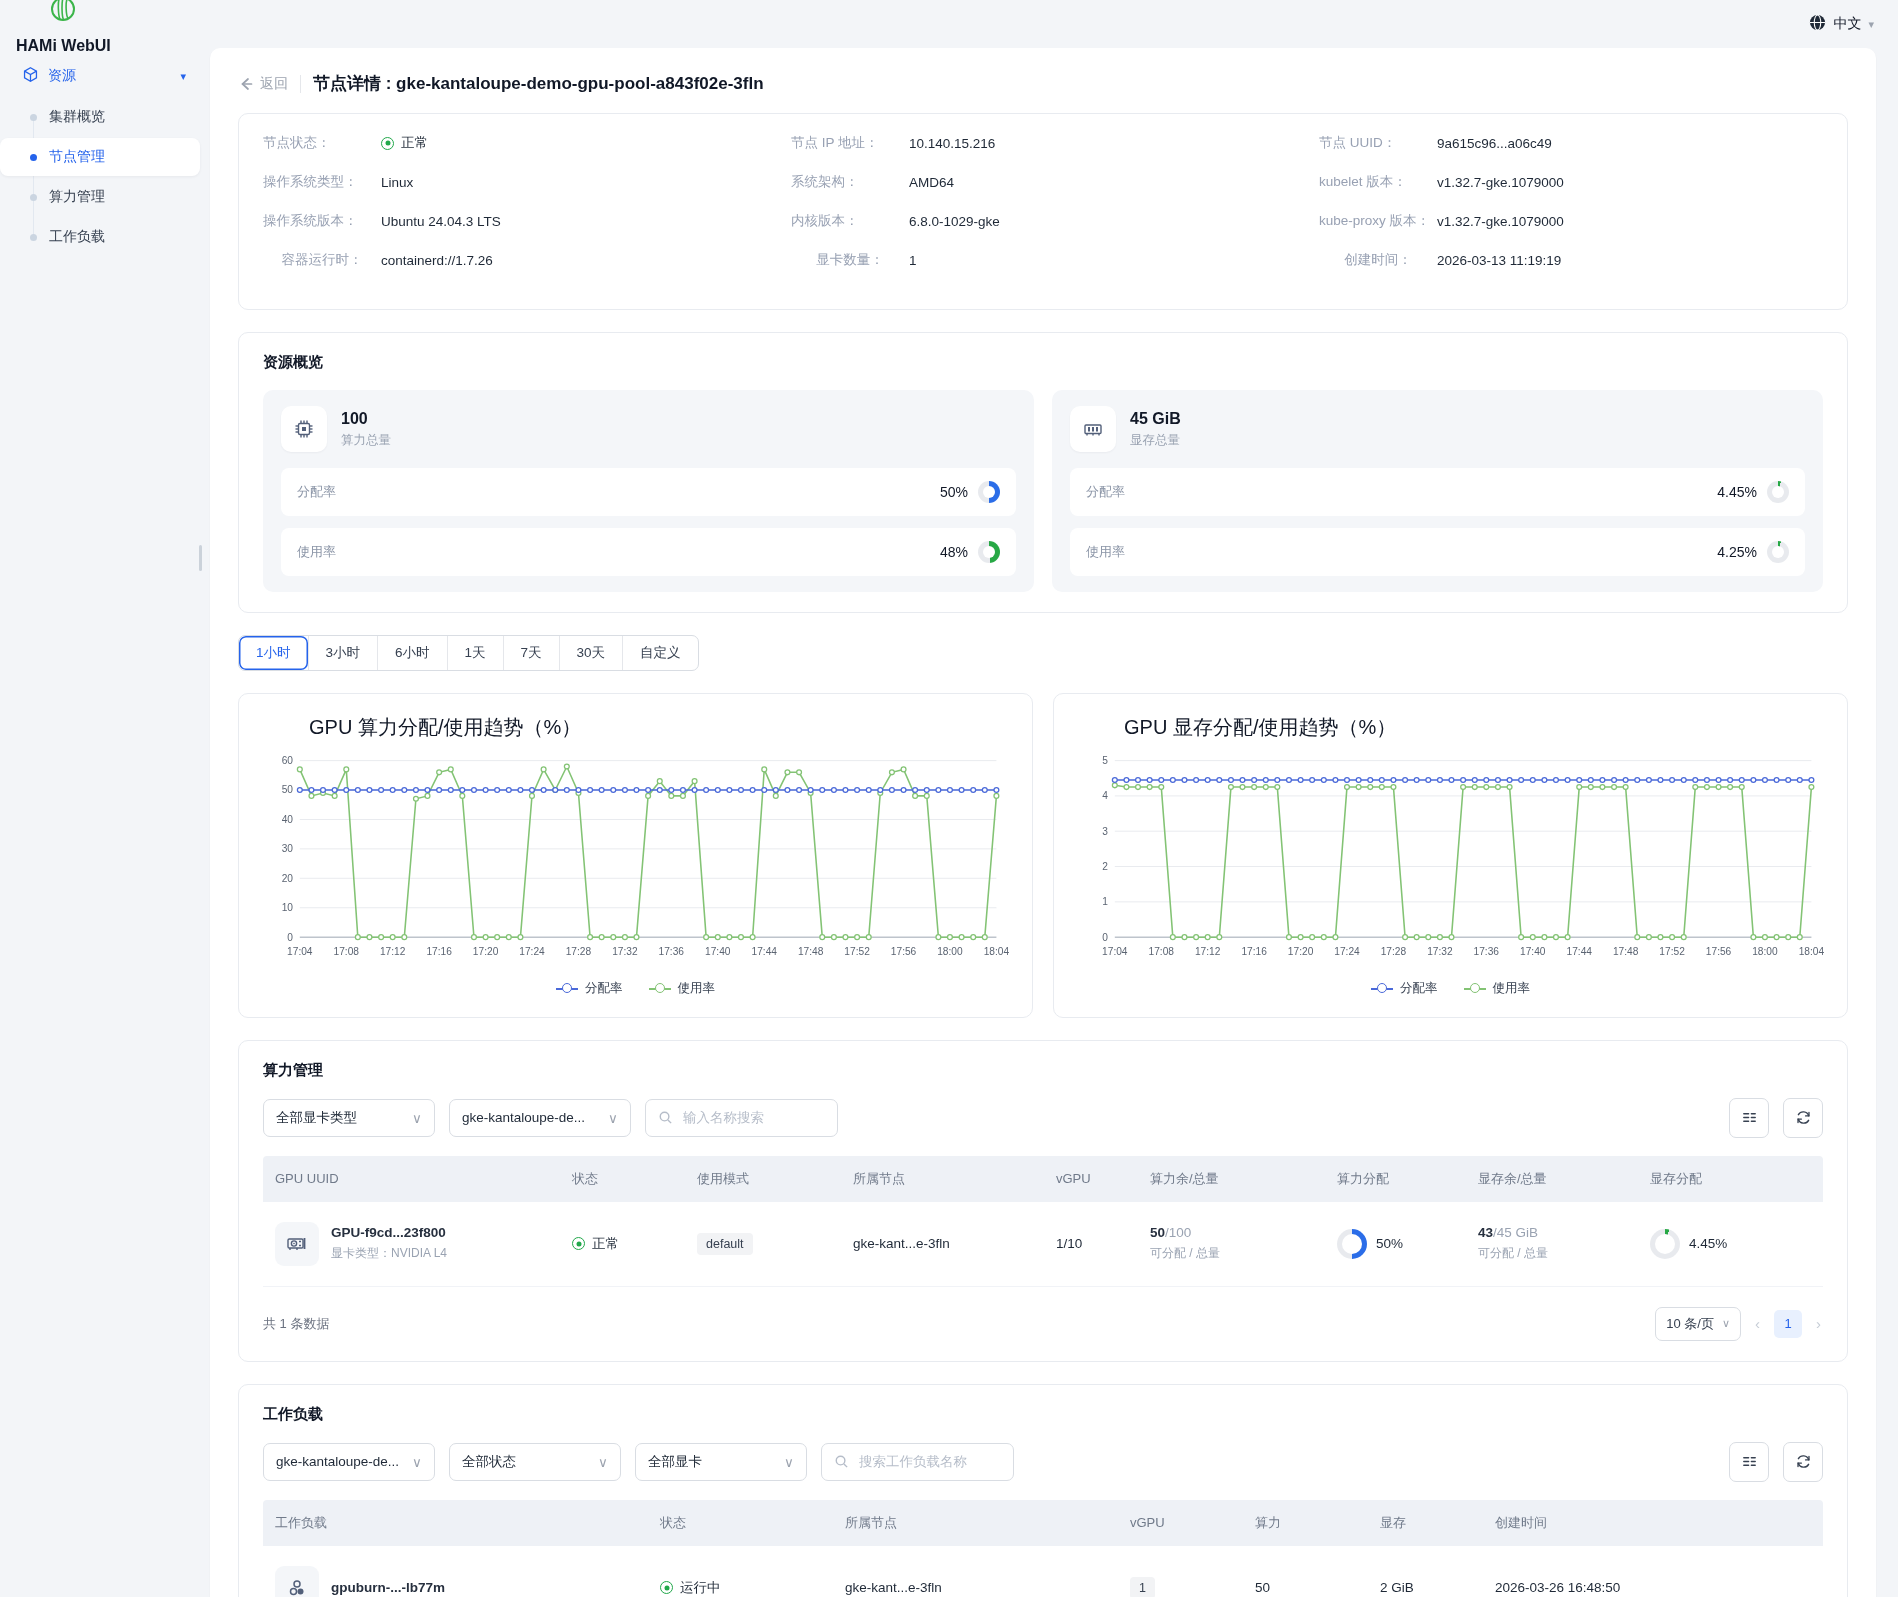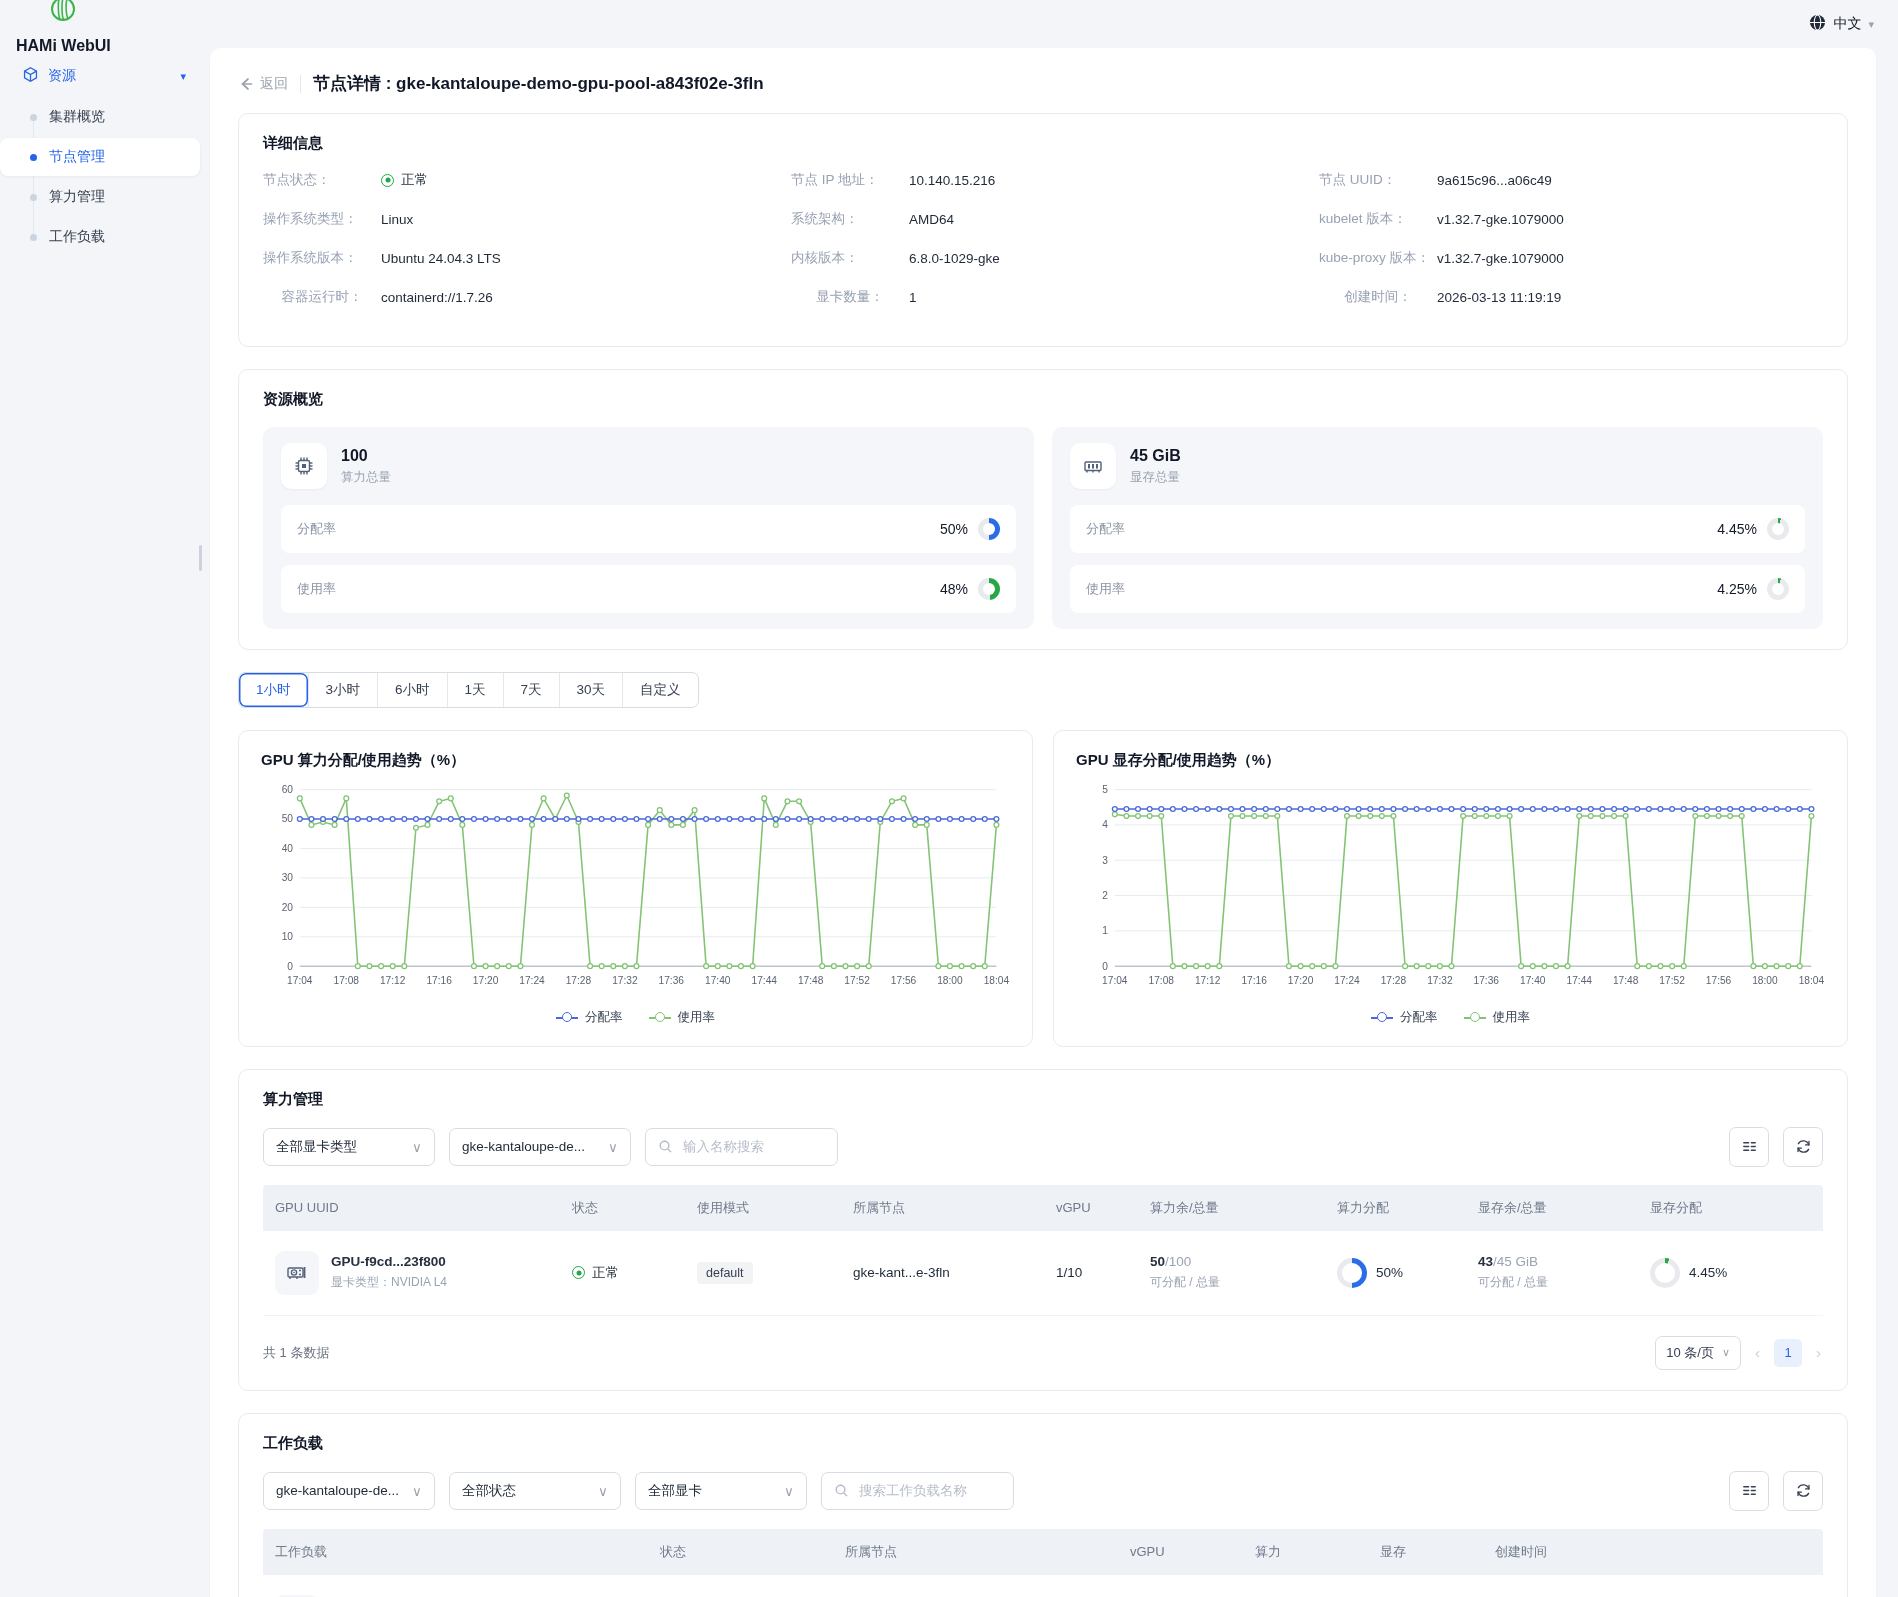--- a/index.html
+++ b/index.html
@@ -44,21 +44,21 @@
   .ov-row-label{font-size:13px;color:#8a94a6;}
   .ov-row-right{display:flex;align-items:center;gap:10px;font-size:14px;color:#111827;}
   .donut{border-radius:50%;position:relative;display:inline-block;}
   .donut::after{content:"";position:absolute;border-radius:50%;background:#fff;inset:5px;}
   .tabs{display:inline-flex;border:1px solid #d9dde3;border-radius:7px;background:#fff;overflow:hidden;margin-bottom:22px;}
   .tab{padding:8px 17px;font-size:13.5px;color:#374151;cursor:pointer;border-left:1px solid #e5e7eb;position:relative;}
   .tab:first-child{border-left:none;}
   .tab.active{color:#2563eb;box-shadow:inset 0 0 0 1.5px #2563eb;border-radius:7px;}
   .charts{display:flex;gap:20px;margin-bottom:22px;}
   .chart-card{flex:1;border:1px solid #e8ebf0;border-radius:10px;padding:20px 22px 10px 22px;}
-  .chart-title{font-size:15px;font-weight:bold;color:#111827;margin-bottom:6px;}
+  .chart-title{font-size:20px;font-weight:normal;color:#111827;margin-bottom:6px;margin-left:48px;}
   .chart-body svg{width:100%;height:auto;display:block;}
   .tick{font-size:10.5px;fill:#5b6472;}
   .legend{display:flex;justify-content:center;gap:26px;padding:2px 0 10px 0;}
   .legend-item{display:flex;align-items:center;gap:7px;font-size:12.5px;color:#374151;cursor:pointer;}
   .legend-marker{position:relative;width:22px;height:10px;}
   .legend-marker .lm-line{position:absolute;top:4.5px;left:0;right:0;height:1.6px;}
   .legend-marker .lm-dot{position:absolute;left:6px;top:0;width:8px;height:8px;border-radius:50%;background:#fff;border:1.6px solid;}
   .filters{display:flex;align-items:center;gap:14px;margin-bottom:18px;}
   .select{display:flex;align-items:center;justify-content:space-between;gap:10px;border:1px solid #d9dde3;border-radius:7px;height:38px;padding:0 12px;font-size:13.5px;color:#1f2937;background:#fff;cursor:pointer;box-sizing:border-box;}
   .select .chev{color:#9ca3af;}
@@ -158,21 +158,20 @@
           <path d="M10 3 L4.5 8 L10 13"></path>
             <line x1="4.8" y1="8" x2="13.5" y2="8"></line>
         </svg>
         <span>返回</span>
       </span>
       <span class="head-divider"></span>
       <span class="page-title">节点详情 : gke-kantaloupe-demo-gpu-pool-a843f02e-3fln</span>
     </div>
 
     <div class="card">
-      <div class="card-title">详细信息</div>
       <div class="d-grid" id="details-grid">
           <div class="d-col">
             <div class="d-field">
               <span class="d-label">节点状态：</span>
               <span class="d-value">
                 <span class="status-ring"></span>
                 <span>正常</span>
               </span>
             </div>
             <div class="d-field">

